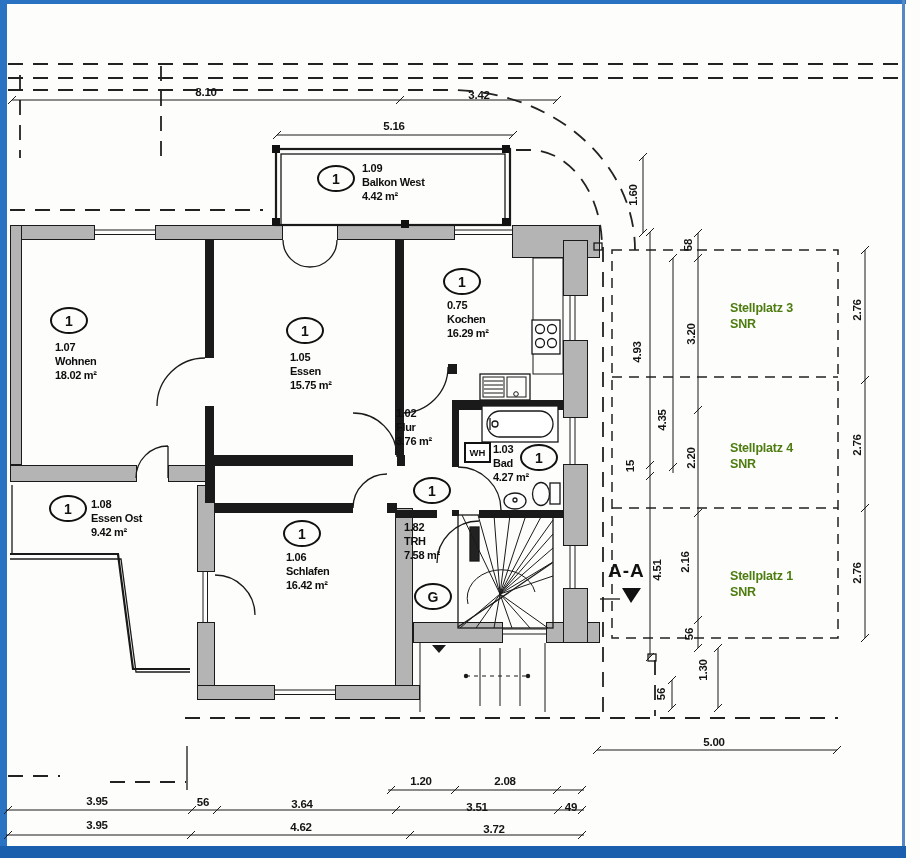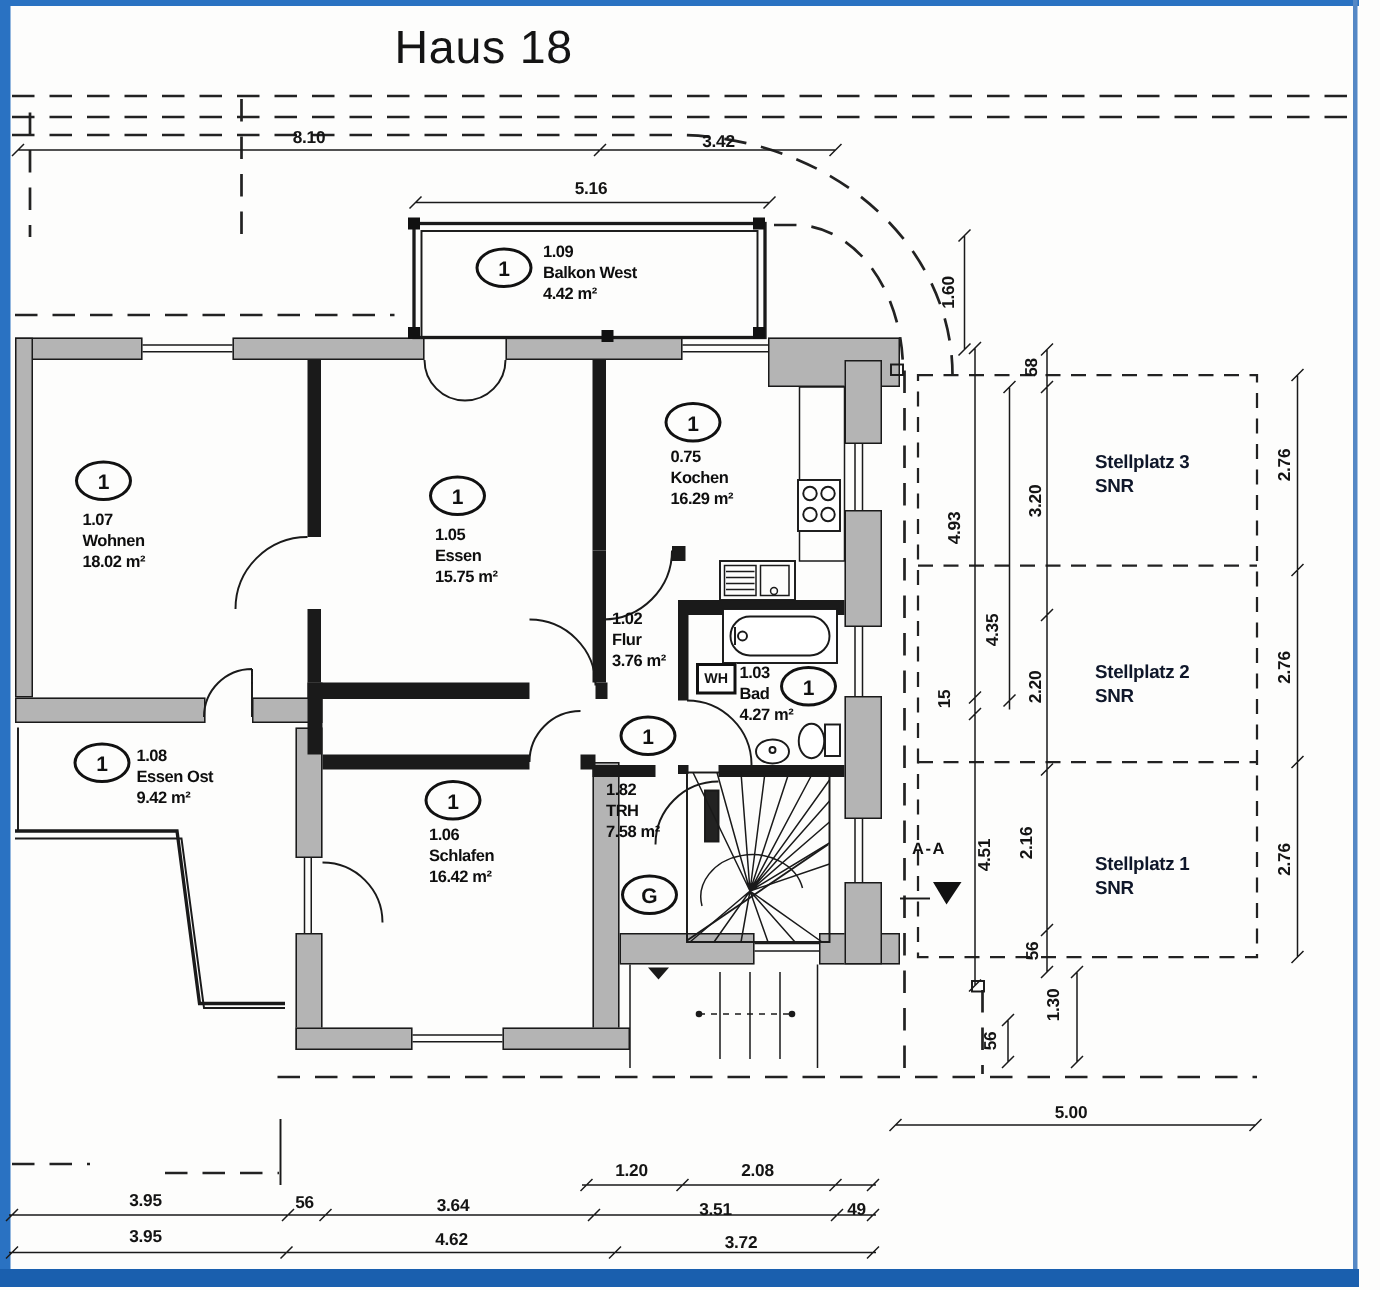--- a/index.html
+++ b/index.html
@@ -14,48 +14,47 @@
   .dim{position:absolute;transform:translate(-50%,-50%);font-size:11.5px;font-weight:600;
        color:#141414;letter-spacing:-0.2px;white-space:nowrap;}
   .dim.rot{transform:translate(-50%,-50%) rotate(-90deg);}
   .badge{position:absolute;width:38px;height:27px;border:2px solid #111;border-radius:50%;
          display:flex;align-items:center;justify-content:center;font-size:14px;font-weight:700;
          color:#111;box-sizing:border-box;background:transparent;}
   .room-label{position:absolute;font-size:11px;font-weight:700;line-height:14px;
               letter-spacing:-0.3px;color:#0e0e0e;white-space:nowrap;}
   .room-label span{display:block;}
   .parking{position:absolute;font-size:12.5px;font-weight:700;line-height:16px;
-           letter-spacing:-0.2px;color:#0f172a;white-space:nowrap;}
+           letter-spacing:-0.2px;color:#4d7c0f;white-space:nowrap;}
   .parking span{display:block;}
   #plan-title{position:absolute;left:263px;top:14px;font-size:31px;font-weight:400;
               color:#141414;letter-spacing:0.5px;}
   #wh-box{position:absolute;left:464px;top:442px;width:27px;height:21px;border:2px solid #111;
           background:#fff;display:flex;align-items:center;justify-content:center;
           font-size:9.5px;font-weight:700;color:#111;box-sizing:border-box;}
-  #section-marker{position:absolute;left:608px;top:560px;font-size:11px;font-weight:700;
+  #section-marker{position:absolute;left:608px;top:560px;font-size:19px;font-weight:700;
                   letter-spacing:1px;color:#111;}
   svg{position:absolute;left:0;top:0;}
   .ln{stroke:#1a1a1a;stroke-width:1.3;fill:none;}
   .ln2{stroke:#1a1a1a;stroke-width:2.2;fill:none;}
   .thin{stroke:#1a1a1a;stroke-width:1;fill:none;}
   .dash{stroke:#222;stroke-width:1.8;fill:none;stroke-dasharray:15 10;}
   .dash2{stroke:#222;stroke-width:1.5;fill:none;stroke-dasharray:10 7;}
   .dimline{stroke:#1a1a1a;stroke-width:1;fill:none;}
 </style>
 </head>
 <body>
 
 <div id="canvas">
 
   <div class="frame" style="left:0;top:0;width:906px;height:4px;"></div>
   <div class="frame" style="left:0;top:0;width:7px;height:857px;"></div>
   <div class="frame" style="left:0;top:846px;width:906px;height:12px;background:#1a5fae;"></div>
   <div class="frame" style="left:902px;top:0;width:3px;height:846px;background:#5588c5;"></div>
 
-  <div id="plan-title">Haus 18</div>
 
   <div>
 
     <div class="w" style="left:10px;top:225px;width:85px;height:15px;"></div>
     <div class="w" style="left:155px;top:225px;width:128px;height:15px;"></div>
     <div class="w" style="left:337px;top:225px;width:118px;height:15px;"></div>
     <div class="w" style="left:512px;top:225px;width:88px;height:33px;"></div>
 
     <div class="w" style="left:10px;top:225px;width:12px;height:240px;"></div>
 
@@ -262,21 +261,21 @@
         <span>Essen</span>
         <span>15.75 m²</span>
       </div>
       <div class="badge" style="left: 443px; top: 268px;">1</div>
       <div class="room-label" style="left: 447px; top: 298px;">
         <span>0.75</span>
         <span>Kochen</span>
         <span>16.29 m²</span>
       </div>
       <div class="badge" style="left: 413px; top: 477px;">1</div>
-      <div class="room-label" style="left: 408px; top: 406px;">
+      <div class="room-label" style="left: 396px; top: 406px;">
         <span>1.02</span>
         <span>Flur</span>
         <span>3.76 m²</span>
       </div>
       <div class="badge" style="left: 520px; top: 444px;">1</div>
       <div class="room-label" style="left: 493px; top: 442px;">
         <span>1.03</span>
         <span>Bad</span>
         <span>4.27 m²</span>
       </div>
@@ -297,21 +296,21 @@
         <span>TRH</span>
         <span>7.58 m²</span>
       </div>
     </div>
   <div id="parking-labels">
       <div class="parking" style="left: 730px; top: 300px;">
         <span>Stellplatz 3</span>
         <span>SNR</span>
       </div>
       <div class="parking" style="left: 730px; top: 440px;">
-        <span>Stellplatz 2</span>
+        <span>Stellplatz 4</span>
         <span>SNR</span>
       </div>
       <div class="parking" style="left: 730px; top: 568px;">
         <span>Stellplatz 1</span>
         <span>SNR</span>
       </div>
     </div>
   <div id="dim-labels">
       <span class="dim" style="left: 206px; top: 92px;">8.10</span>
       <span class="dim" style="left: 479px; top: 95px;">3.42</span>

